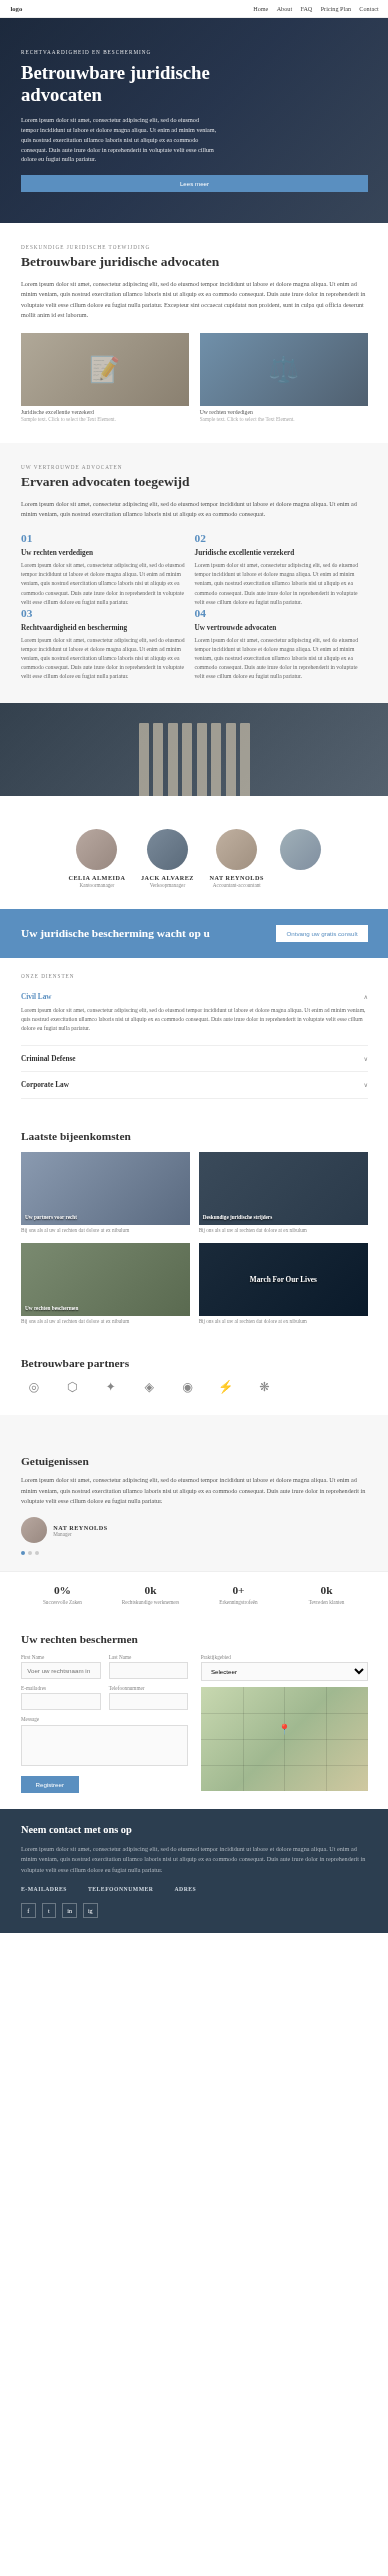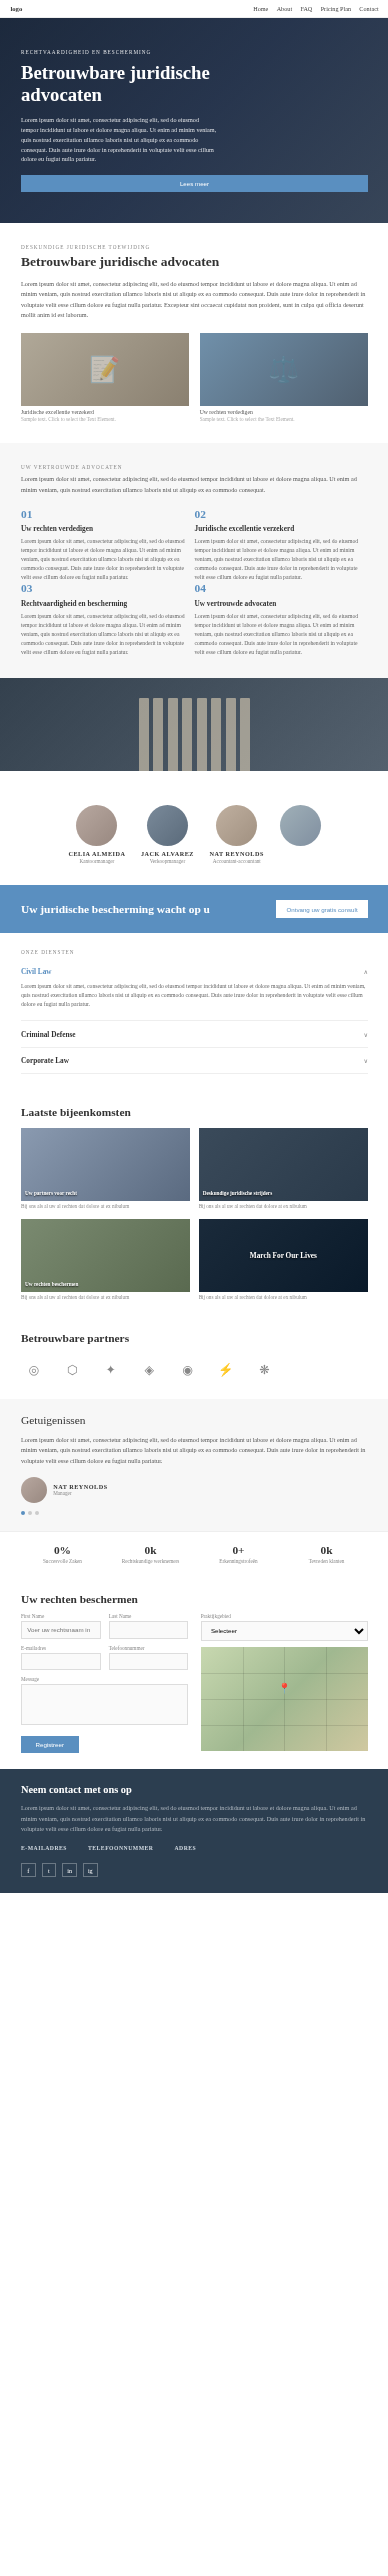--- a/index.html
+++ b/index.html
@@ -105,28 +105,28 @@
     .event-card { }
     .event-img { width: 100%; height: 73px; background: #c0c0b0; display: flex; align-items: center; justify-content: center; overflow: hidden; position: relative; }
     .event-img.img1 { background: linear-gradient(135deg, #8a9ab0, #5a6a80); }
     .event-img.img2 { background: linear-gradient(135deg, #3a4a5a, #2a3a4a); }
     .event-img.img3 { background: linear-gradient(135deg, #7a8a70, #5a6a50); }
     .event-img.img4 { background: linear-gradient(135deg, #1a2a3a, #0a1a2a); }
     .event-desc { font-size: 5.2px; color: #888; margin-top: 2.1px; line-height: 1.4; }
 
     
     .partners { padding: 15.6px 21px; }
-    .partners-title { font-size: 11.4px; font-weight: bold; margin-bottom: 13px; }
+    .partners-title { font-size: 11.4px; font-weight: bold; margin-bottom: 5px; }
     .partners-logos { display: flex; gap: 12.4px; align-items: center; flex-wrap: wrap; }
     .partner-logo { width: 26px; height: 26px; display: flex; align-items: center; justify-content: center; }
     .partner-icon { font-size: 12.4px; color: #888; }
 
     
     .testimonials { background: #f7f7f7; padding: 15.6px 21px; }
-    .test-title { font-size: 11.4px; font-weight: normal; margin-bottom: 8.3px; }
+    .test-title { font-size: 11.4px; font-weight: bold; margin-bottom: 8.3px; margin-top: 24px; }
     .test-text { font-size: 6.2px; line-height: 1.7; color: #555; margin-bottom: 10.4px; }
     .test-person { display: flex; align-items: center; gap: 6.2px; }
     .test-avatar { width: 26px; height: 26px; border-radius: 50%; background: linear-gradient(135deg, #b8a8a0, #988880); }
     .test-name { font-size: 6.2px; font-weight: bold; text-transform: uppercase; letter-spacing: 0.5px; }
     .test-role { font-size: 5.2px; color: #888; }
     .test-dots { display: flex; gap: 3.1px; margin-top: 8.3px; }
     .test-dot { width: 4.1px; height: 4.1px; border-radius: 50%; background: #ccc; }
     .test-dot.active { background: #5a8fc0; }
 
     
@@ -216,20 +216,21 @@
         <span class="img-icon">⚖️</span>
       </div>
       <div class="img-caption">Uw rechten verdedigen</div>
       <div class="img-sample">Sample text. Click to select the Text Element.</div>
     </div>
   </div>
 </section>
 
 <section class="advocates">
   <div class="section-eyebrow">UW VERTROUWDE ADVOCATEN</div>
+  <h2 class="section-title">Ervaren advocaten toegewijd</h2>
   <p class="section-text">Lorem ipsum dolor sit amet, consectetur adipiscing elit, sed do eiusmod tempor incididunt ut labore et dolore magna aliqua. Ut enim ad minim veniam, quis nostrud exercitation ullamco laboris nisi ut aliquip ex ea commodo consequat.</p>
   <div class="adv-grid">
     <div class="adv-item">
       <div class="adv-num">01</div>
       <h3>Uw rechten verdedigen</h3>
       <p>Lorem ipsum dolor sit amet, consectetur adipiscing elit, sed do eiusmod tempor incididunt ut labore et dolore magna aliqua. Ut enim ad minim veniam, quis nostrud exercitation ullamco laboris nisi ut aliquip ex ea commodo consequat. Duis aute irure dolor in reprehenderit in voluptate velit esse cillum dolore eu fugiat nulla pariatur.</p>
     </div>
     <div class="adv-item">
       <div class="adv-num">02</div>
       <h3>Juridische excellentie verzekerd</h3>

